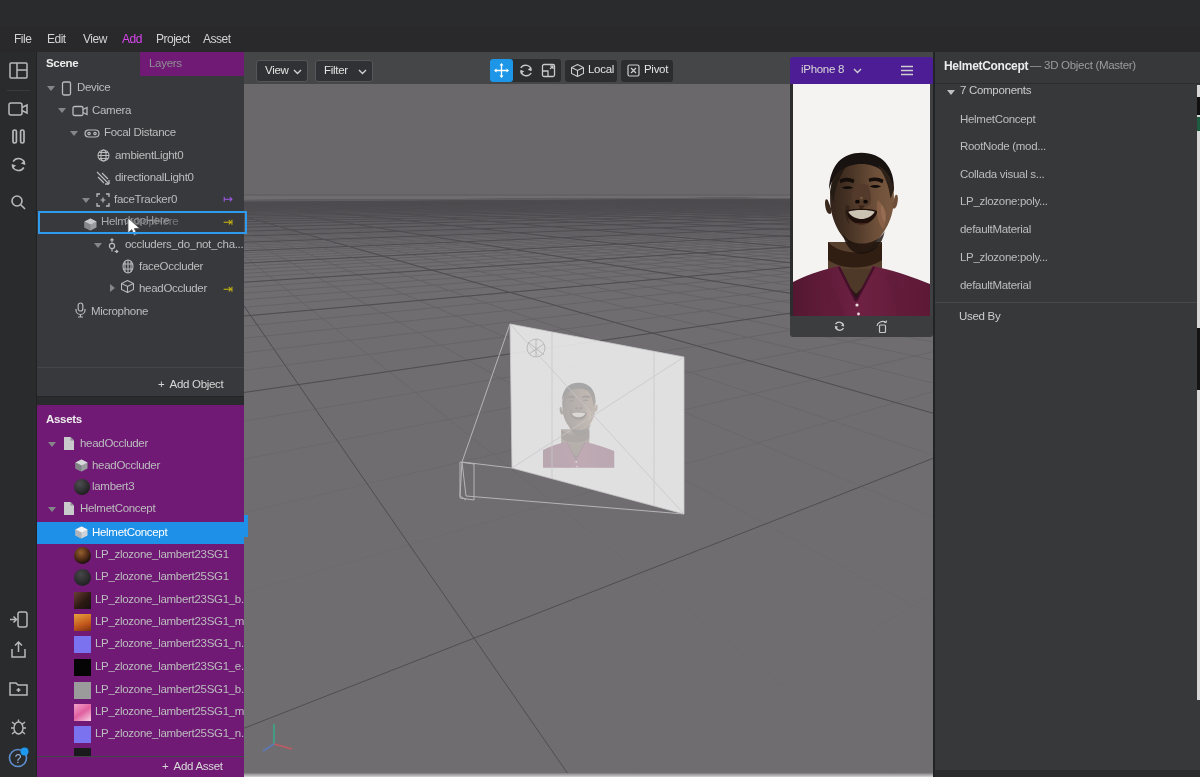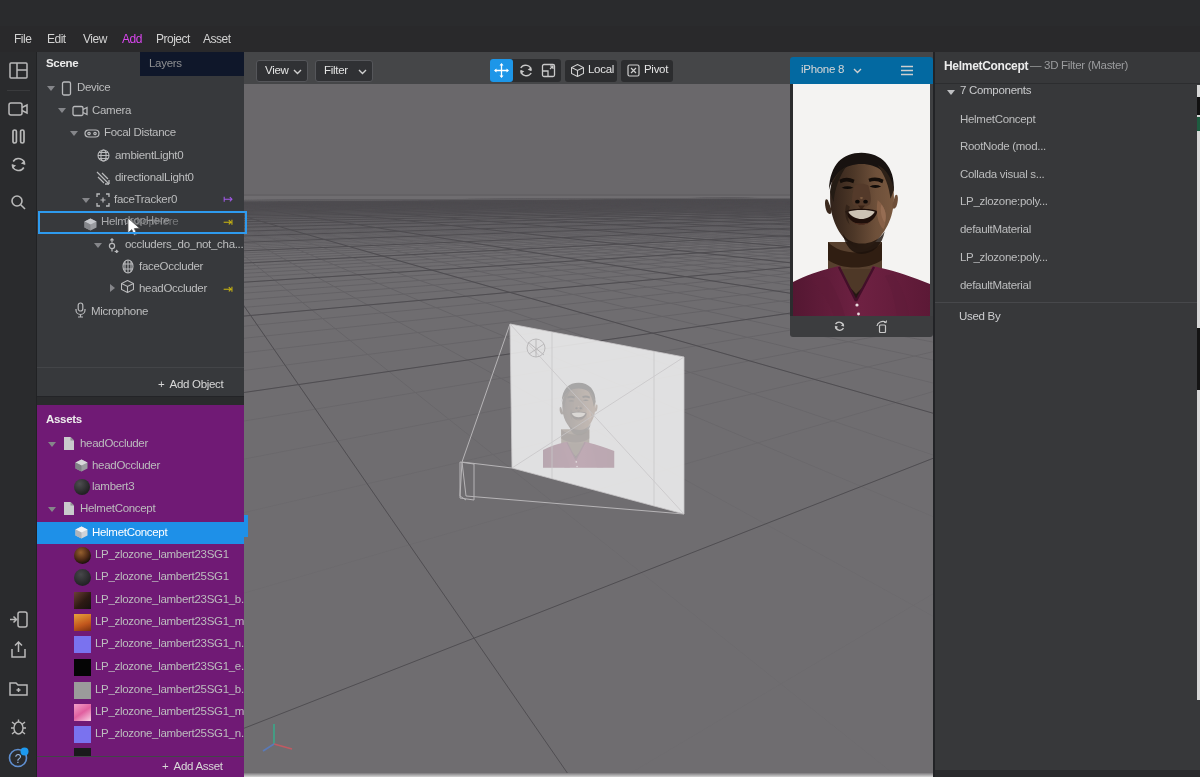--- a/index.html
+++ b/index.html
@@ -64,21 +64,21 @@
     </svg>
     <svg class="abs" style="left:8px;top:695px" width="21" height="21" viewBox="0 0 21 21">
       <circle cx="10" cy="11" r="8.5" fill="none" stroke="#5f8fd0" stroke-width="1.6"></circle>
       <text x="10" y="15.5" font-size="12" fill="#9ab8e0" text-anchor="middle" font-family="Liberation Sans">?</text>
       <circle cx="16.5" cy="4.5" r="4" fill="#1d9af0"></circle>
     </svg>
   </div>
 
   <div class="abs" id="scenePanel" style="left:37px;top:52px;width:207px;height:345px;background:#37393c;overflow:hidden;">
 
-    <div class="abs" style="left:103px;top:0;width:111px;height:24px;background:#0f172a;">
+    <div class="abs" style="left:103px;top:0;width:111px;height:24px;background:#701a75;">
       <div class="abs txt" style="left:9px;top:5px;color:#8f9092;">Layers</div>
     </div>
     <div class="abs txt" style="left:9px;top:5px;color:#ececec;font-weight:bold;">Scene</div>
 
     <svg class="abs" style="left:9px;top:32px" width="10" height="8" viewBox="0 0 10 8">
         <path d="M1,2 L9,2 L5,7 Z" fill="#85868a"></path>
       </svg>
     <svg class="abs" style="left:24px;top:29px" width="11" height="15" viewBox="0 0 11 15" fill="none" stroke="#b9babc" stroke-width="1.3">
         <rect x="1.5" y="1" width="8" height="13" rx="1.5"></rect>
       </svg>
@@ -981,21 +981,21 @@
         <g stroke-width="1.6">
           <path d="M30,660 L30,640" stroke="#3aa88a"></path>
           <path d="M30,660 L48,665" stroke="#c05a62"></path>
           <path d="M30,660 L19,667" stroke="#5a7ab8"></path>
         </g>
       </svg>
     </div>
     <div class="abs" style="left:0;top:721px;width:689px;height:4px;background:linear-gradient(#7b797c,#d4d4d4);"></div>
 
     <div class="abs" id="preview" style="left:546px;top:5px;width:143px;height:280px;">
-      <div class="abs" style="left:0;top:0;width:143px;height:27px;background:#0369a1;border-radius:3px 3px 0 0;">
+      <div class="abs" style="left:0;top:0;width:143px;height:27px;background:#4c1d95;border-radius:3px 3px 0 0;">
         <div class="abs txt" style="left:11px;top:6px;color:#d6d6d6;">iPhone 8</div>
         <svg class="abs" style="left:63px;top:11px" width="9" height="6" viewBox="0 0 9 6">
             <path d="M1,1 L4.5,4.5 L8,1" fill="none" stroke="#cfcfcf" stroke-width="1.4"></path>
           </svg>
         <svg class="abs" style="left:110px;top:8px" width="14" height="11" viewBox="0 0 14 11" stroke="#cfcfcf" stroke-width="1.5">
             <path d="M1,1.5 L13,1.5 M1,5.5 L13,5.5 M1,9.5 L13,9.5"></path>
           </svg>
       </div>
       <div class="abs" style="left:0;top:27px;width:3px;height:232px;background:#2b2c2e;"></div>
       <div class="abs" style="left:140px;top:27px;width:3px;height:232px;background:#3f4042;"></div>
@@ -1065,21 +1065,21 @@
           <rect x="4.5" y="5" width="6" height="7.5" rx="1"></rect>
           <path d="M2,6 A6 5 0 0 1 11,2.2"></path>
             <path d="M11.5,0.5 L11.2,2.8 L9,2.2" stroke-width="1"></path>
         </svg>
       </div>
     </div>
   </div>
 
   <div class="abs" id="inspector" style="left:933px;top:52px;width:267px;height:725px;background:#37383a;border-left:2px solid #222326;">
     <div class="abs txt" style="left:9px;top:7px;color:#ececec;font-weight:bold;font-size:12px;">HelmetConcept</div>
-    <div class="abs txt" style="left:95px;top:7px;color:#9b9c9e;">— 3D Filter (Master)</div>
+    <div class="abs txt" style="left:95px;top:7px;color:#9b9c9e;">— 3D Object (Master)</div>
     <div class="abs" style="left:0;top:31px;width:265px;height:1px;background:#2c2d2f;"></div>
     <svg class="abs" style="left:11px;top:36px" width="10" height="8" viewBox="0 0 10 8">
         <path d="M1,2 L9,2 L5,7 Z" fill="#bfc0c2"></path>
       </svg>
     <div class="abs txt" style="left:25px;top:32px;color:#c9cacc;">7 Components</div>
     <div class="abs txt" style="left:25px;top:61px;">HelmetConcept</div>
     <div class="abs txt" style="left:25px;top:88px;">RootNode (mod...</div>
     <div class="abs txt" style="left:25px;top:116px;">Collada visual s...</div>
     <div class="abs txt" style="left:25px;top:143px;">LP_zlozone:poly...</div>
     <div class="abs txt" style="left:25px;top:171px;">defaultMaterial</div>

